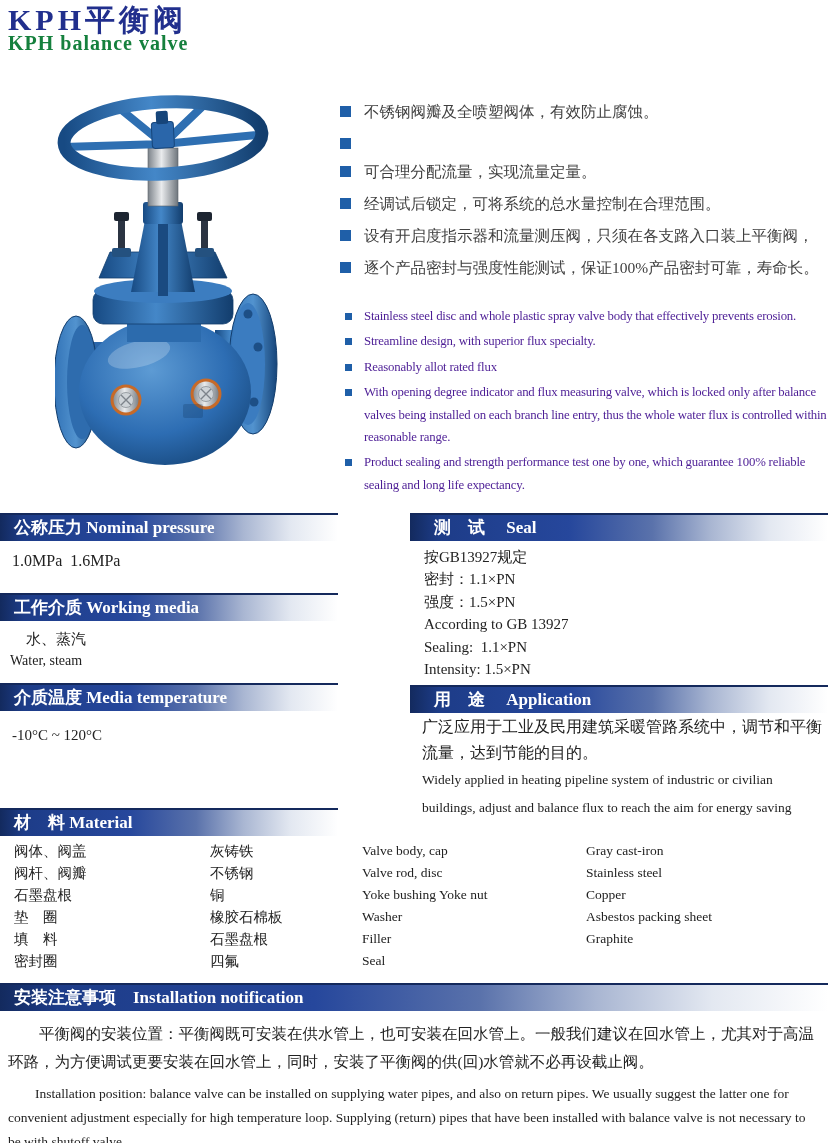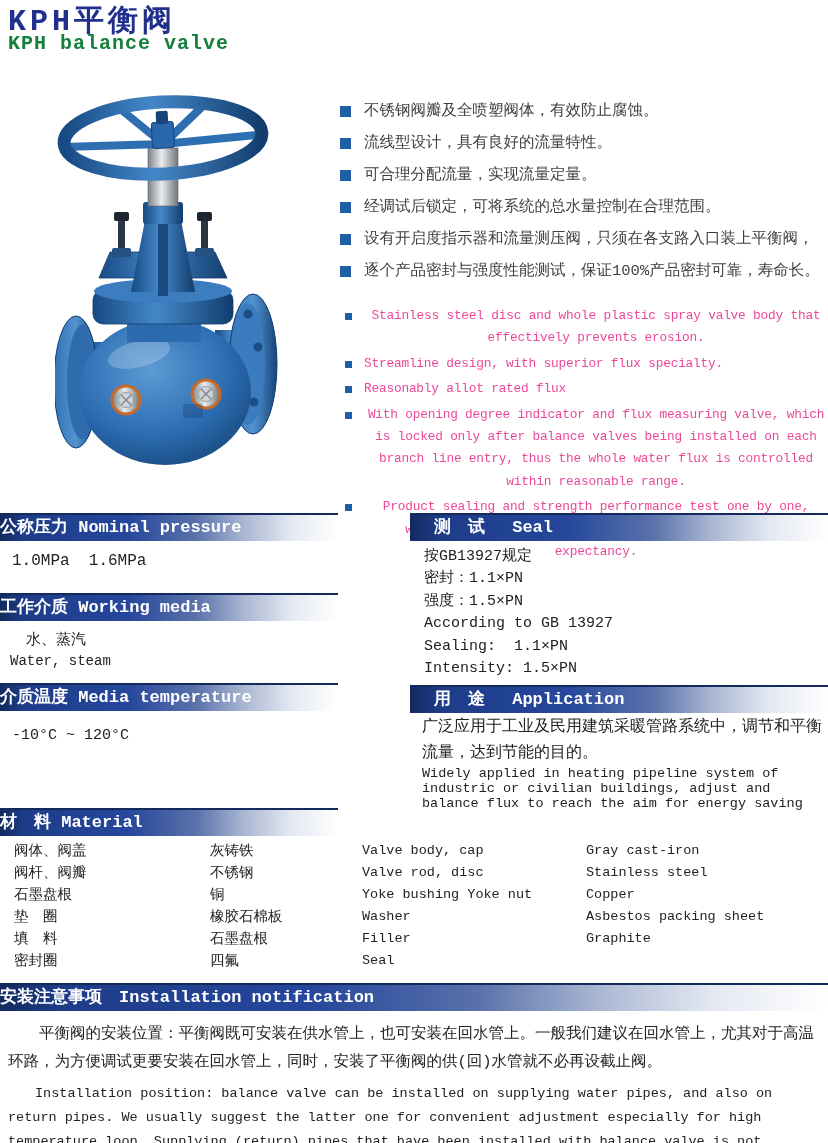--- a/index.html
+++ b/index.html
@@ -1,56 +1,56 @@
 <!DOCTYPE html>
 <html><head>
 <meta charset="utf-8">
 <style>
   html,body{margin:0;padding:0;background:#ffffff;}
   .page{position:relative;width:828px;height:1143px;background:#ffffff;overflow:hidden;
-        font-family:Liberation Mono, monospace;color:#222;}
+        font-family:Liberation Serif, serif;color:#222;}
 
   
   .title-zh{position:absolute;left:8px;top:0px;font-size:30px;font-weight:bold;
             letter-spacing:4px;color:#212f8d;}
   .title-en{position:absolute;left:8px;top:32px;font-size:20px;font-weight:bold;
             letter-spacing:1px;color:#15803d;}
 
   
   .features-zh{position:absolute;left:336px;top:102px;width:492px;}
   .fz-item{display:flex;margin-bottom:13px;}
   .fz-text{font-size:15.5px;line-height:19px;color:#404040;}
   .sq{width:11px;height:11px;background:#1f5fa8;margin:4px 13px 0 4px;flex:none;}
   .features-en{position:absolute;left:338px;top:305px;width:490px;}
   .fe-item{display:flex;margin-bottom:3px;}
-  .fe-text{font-size:12.8px;line-height:22.4px;color:#ec4899;letter-spacing:-0.2px;text-align:center;}
+  .fe-text{font-size:12.8px;line-height:22.4px;color:#4c1d95;letter-spacing:-0.2px;}
   .sq2{width:7px;height:7px;background:#1f5fa8;margin:8px 12px 0 7px;flex:none;}
 
   
   .bar{position:absolute;height:28px;box-sizing:border-box;border-top:2px solid #14295c;
        background:linear-gradient(90deg,#132a5e 0%,#1d3c88 7%,#26479c 38%,#5a72ab 58%,
                   #a9b6d2 72%,#e3e8f1 86%,#ffffff 100%);
-       color:#ffffff;font-weight:bold;font-size:17px;line-height:25px;padding-left:0;
+       color:#ffffff;font-weight:bold;font-size:17px;line-height:25px;padding-left:14px;
        white-space:pre;}
   .bar-left{left:0;width:338px;}
   .bar-right{left:410px;width:418px;padding-left:24px;}
   .bar-full{left:0;width:828px;}
 
   
   .txt{position:absolute;white-space:pre-wrap;}
   .v-nominal{left:12px;top:552px;font-size:16px;}
   .v-media-zh{left:10px;top:630px;font-size:15px;margin-left:16px;}
   .v-media-en{left:10px;top:653px;font-size:14px;}
   .v-temp{left:12px;top:727px;font-size:15px;}
 
   .test-lines{position:absolute;left:424px;top:546px;}
   .tline{font-size:15px;line-height:22.4px;white-space:pre-wrap;}
 
   .app-zh{left:422px;top:714px;width:404px;font-size:16px;line-height:26px;}
-  .app-en{left:422px;top:766px;width:404px;font-size:13.5px;line-height:15px;}
+  .app-en{left:422px;top:766px;width:404px;font-size:13.5px;line-height:28px;}
 
   
   .mat-table{position:absolute;left:14px;top:840px;width:806px;display:grid;
              grid-template-columns:196px 152px 224px 1fr;}
   .mat-cell{height:22px;line-height:22px;white-space:pre;}
   .zh-cell{font-size:14.5px;}
   .en-cell{font-size:13.5px;}
 
   .install-zh{left:8px;top:1020px;width:812px;font-size:15.5px;line-height:28px;text-indent:2em;}
   .install-en{left:8px;top:1082px;width:812px;font-size:13.5px;line-height:24px;text-indent:2em;}
@@ -152,21 +152,20 @@
     </svg>
   </div>
 
   <div class="features-zh">
     <div class="fz-item">
         <span class="sq"></span>
         <span class="fz-text">不锈钢阀瓣及全喷塑阀体，有效防止腐蚀。</span>
       </div>
     <div class="fz-item">
         <span class="sq"></span>
-        <span class="fz-text">流线型设计，具有良好的流量特性。</span>
       </div>
     <div class="fz-item">
         <span class="sq"></span>
         <span class="fz-text">可合理分配流量，实现流量定量。</span>
       </div>
     <div class="fz-item">
         <span class="sq"></span>
         <span class="fz-text">经调试后锁定，可将系统的总水量控制在合理范围。</span>
       </div>
     <div class="fz-item">

